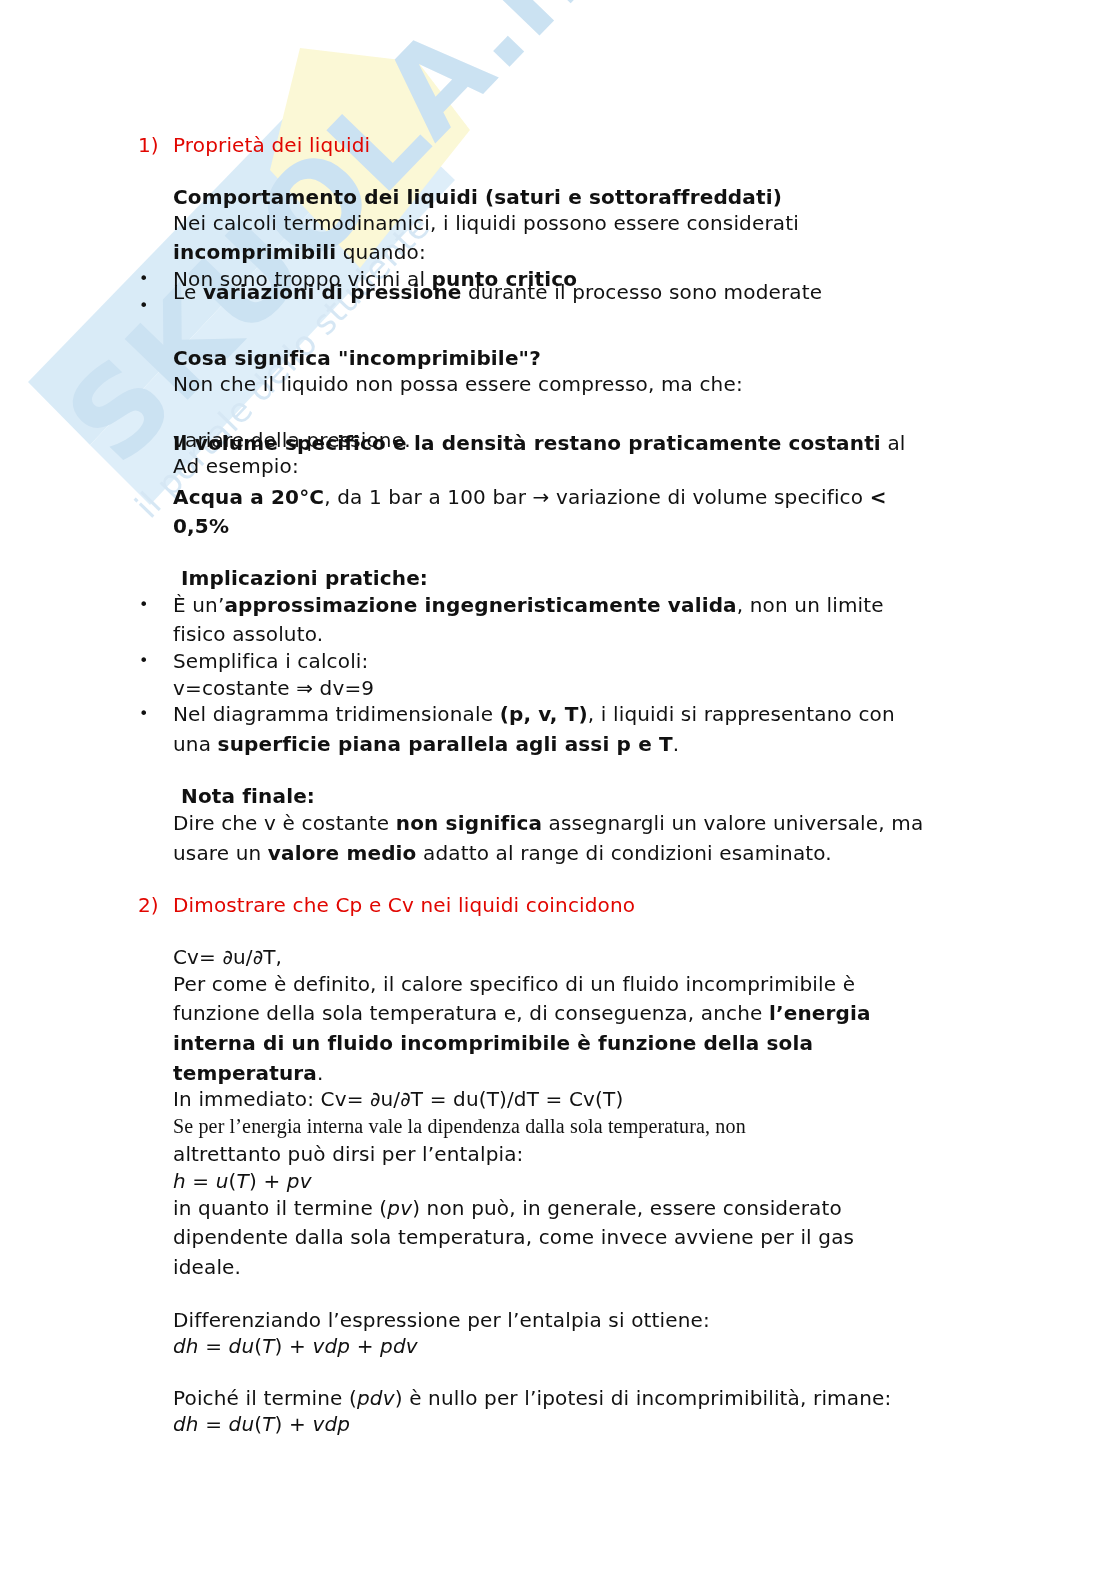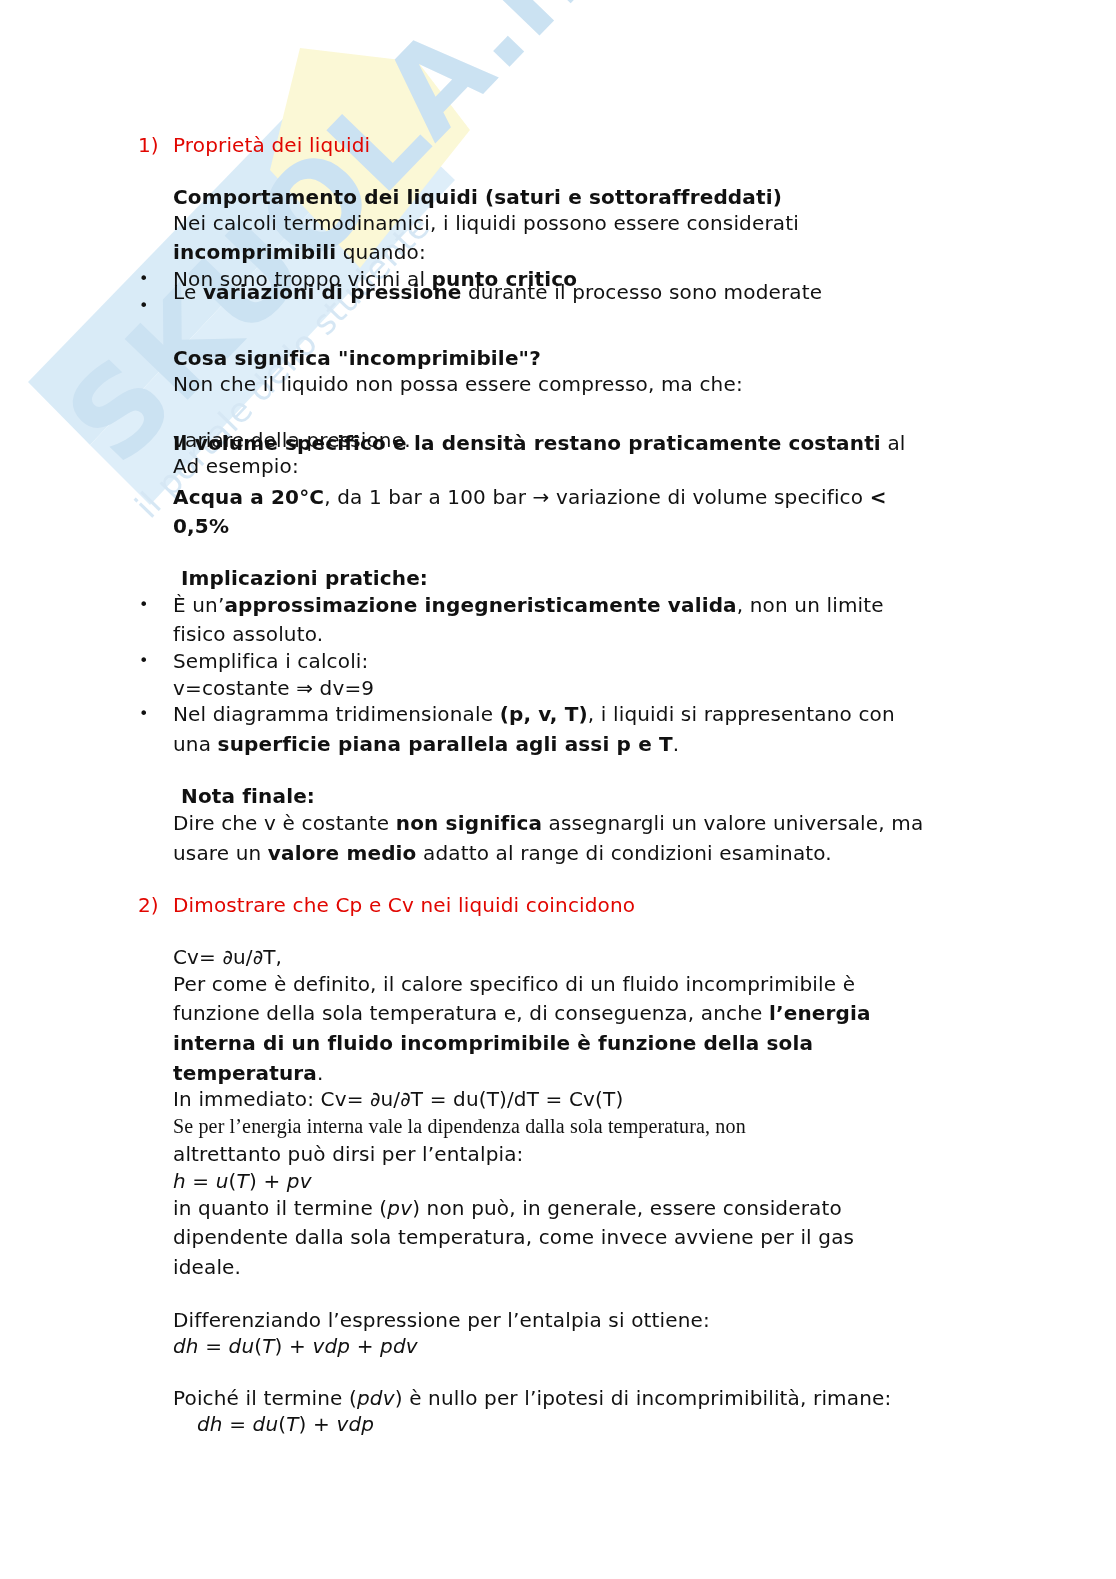--- a/index.html
+++ b/index.html
@@ -74,15 +74,15 @@
       <div class="line" style="top: 1099px;"><span>In immediato: Cv= ∂u/∂T = du(T)/dT = Cv(T)</span></div>
       <div class="line" style="top: 1126px; font-family: Liberation Serif, serif;"><span>Se per l’energia interna vale la dipendenza dalla sola temperatura, non</span></div>
       <div class="line" style="top: 1154px;"><span>altrettanto può dirsi per l’entalpia:</span></div>
       <div class="line" style="top: 1181px;"><span class="i">h</span><span class="i"> = </span><span class="i">u</span><span>(</span><span class="i">T</span><span>)</span><span class="i"> + </span><span class="i">pv</span></div>
       <div class="line" style="top: 1208px;"><span>in quanto il termine (</span><span class="i">pv</span><span>) non può, in generale, essere considerato</span></div>
       <div class="line" style="top: 1237px;"><span>dipendente dalla sola temperatura, come invece avviene per il gas</span></div>
       <div class="line" style="top: 1267px;"><span>ideale.</span></div>
       <div class="line" style="top: 1320px;"><span>Differenziando l’espressione per l’entalpia si ottiene:</span></div>
       <div class="line" style="top: 1346px;"><span class="i">dh</span><span class="i"> = </span><span class="i">du</span><span>(</span><span class="i">T</span><span>)</span><span class="i"> + vdp + pdv</span></div>
       <div class="line" style="top: 1398px;"><span>Poiché il termine (</span><span class="i">pdv</span><span>) è nullo per l’ipotesi di incomprimibilità, rimane:</span></div>
-      <div class="line" style="top: 1424px; margin-left: 24px;"><span class="i">dh</span><span class="i"> = </span><span class="i">du</span><span>(</span><span class="i">T</span><span>)</span><span class="i"> + vdp</span></div>
+      <div class="line" style="top: 1424px;"><span class="i">dh</span><span class="i"> = </span><span class="i">du</span><span>(</span><span class="i">T</span><span>)</span><span class="i"> + vdp</span></div>
     </div>
 </div>
 
 </body></html>

